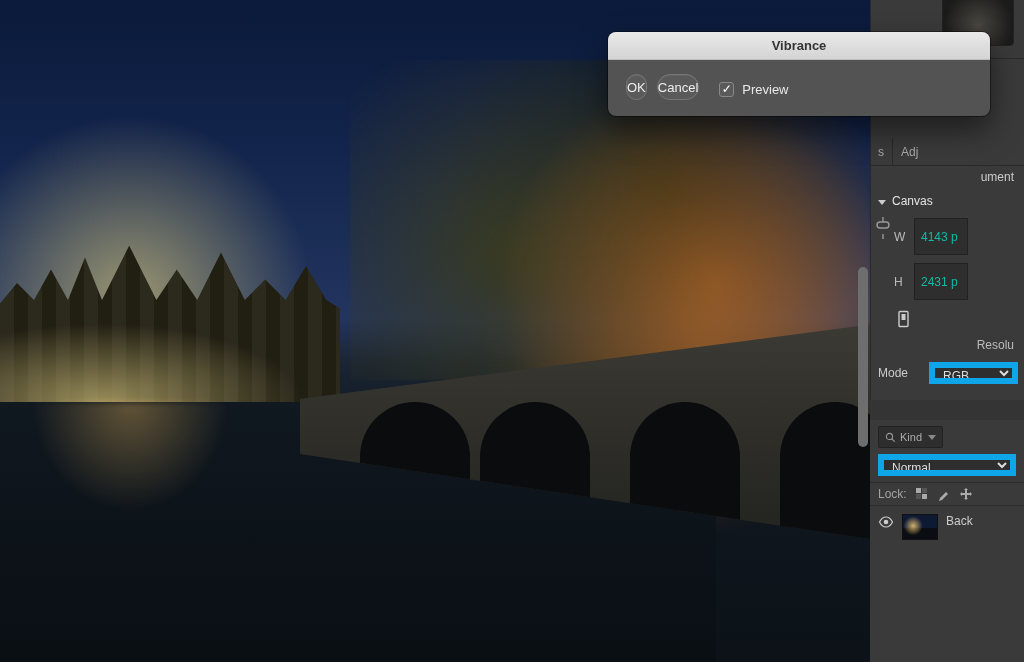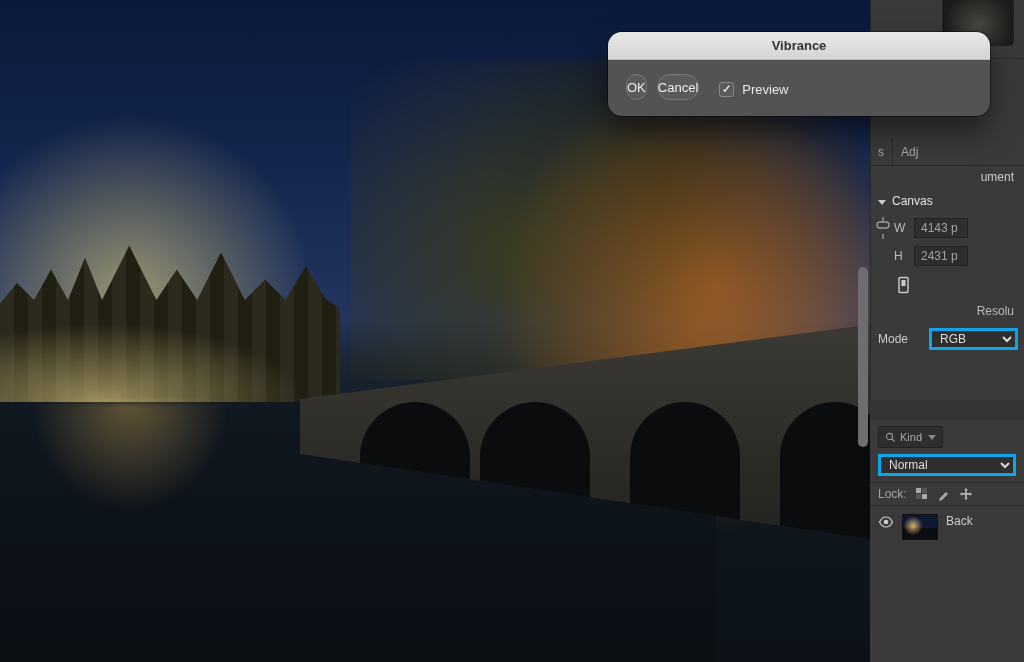--- a/index.html
+++ b/index.html
@@ -73,28 +73,28 @@
     border-radius:4px; border:1px solid #222;
   }
   .rc-tabstrip{ display:flex; align-items:center; height:28px; gap:0; border-bottom:1px solid #2a2a2a; padding-left:0; }
   .rc-tab { padding:0 8px; height:28px; line-height:28px; color:#aaa; position:relative;}
   .rc-tab.cut::before{ content:""; }
   .rc-row{ display:flex; align-items:center; gap:6px; padding:4px 6px 4px 18px; color:#ccc;}
   .rc-section-title{ display:flex; align-items:center; gap:6px; padding:6px 6px 4px 8px; color:#e4e4e4; font-weight:500;}
   .chev{ width:0;height:0;border-left:4px solid transparent;border-right:4px solid transparent;border-top:5px solid #ccc; transform:translateY(1px);}
   .dim-label{ width:14px; color:#bbb;}
   .dim-input{
-    width:54px; height:20px; background:#2e2e2e; border:1px solid #222; color:#a3a3a3;
+    width:54px; height:37px; background:#2e2e2e; border:1px solid #222; color:#14b8a6;
     padding:0 6px; font-size:12px;
   }
   .link-icon{ width:14px; height:28px; color:#999;}
   .rc-label-right{ padding:6px 6px 4px 0; text-align:right; color:#bbb; padding-right:10px;}
   .mode-row{ display:flex; align-items:center; gap:21px; padding:6px 6px 6px 8px;}
   .mode-row select, .dropdown {
-    background:#2e2e2e; color:#ddd; border:3px solid #0ea5e9; height:22px; font-size:12px; padding:0 4px;
+    background:#2e2e2e; color:#ddd; border:6px solid #0ea5e9; height:22px; font-size:12px; padding:0 4px;
   }
 
   .layers-tabs{ display:flex; height:28px; border-top:1px solid #2a2a2a; border-bottom:1px solid #2a2a2a;}
   .ltab{ padding:0 10px; line-height:28px; color:#aaa;}
   .ltab.active{ background:#454545; color:#eee; font-weight:600;}
   .layers-filter{ display:flex; align-items:center; gap:6px; padding:6px 8px;}
   .kind-pill{
     display:flex; align-items:center; gap:4px; background:#2e2e2e; border:1px solid #222;
     height:22px; padding:0 6px; border-radius:2px; color:#aaa; font-size:11px;
   }
@@ -108,21 +108,21 @@
   .thumb-img{
     width:36px; height:26px; border:1px solid #111;
     background:
       radial-gradient(circle at 30% 45%, rgba(255,210,120,0.8), rgba(0,0,0,0) 35%),
       linear-gradient(#0e1a33 0 55%, #0a0d12 55% 100%);
   }
 
   
   .dialog {
     position:absolute; left:608px; top:32px; width:382px;
-    background:#535353; border-radius:14px; box-shadow:0 14px 30px rgba(0,0,0,0.5), 0 0 0 1px rgba(0,0,0,0.4);
+    background:#535353; border-radius:8px; box-shadow:0 14px 30px rgba(0,0,0,0.5), 0 0 0 1px rgba(0,0,0,0.4);
     color:#e8e8e8; font-size:13px;
     overflow:hidden;
   }
   .dlg-title{
     height:28px; background:linear-gradient(#e9e9e9,#d4d4d4); color:#333; text-align:center;
     line-height:28px; font-size:13px; font-weight:600; border-bottom:1px solid #bdbdbd;
   }
   .dlg-body{ display:flex; padding:14px 14px 16px 18px; gap:14px;}
   .dlg-left{ flex:1; }
   .dlg-right{ width:96px; display:flex; flex-direction:row; gap:10px; align-items:stretch;}

